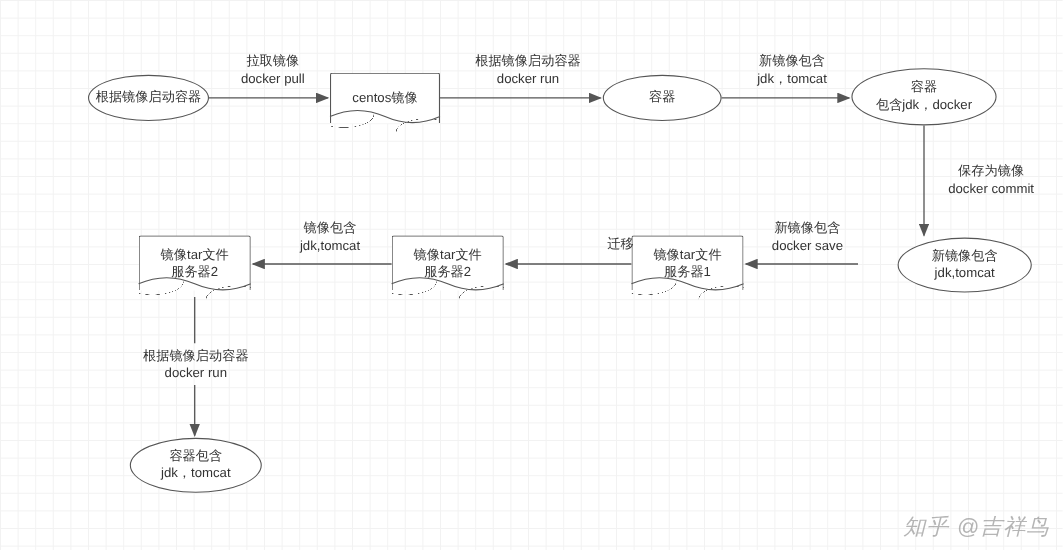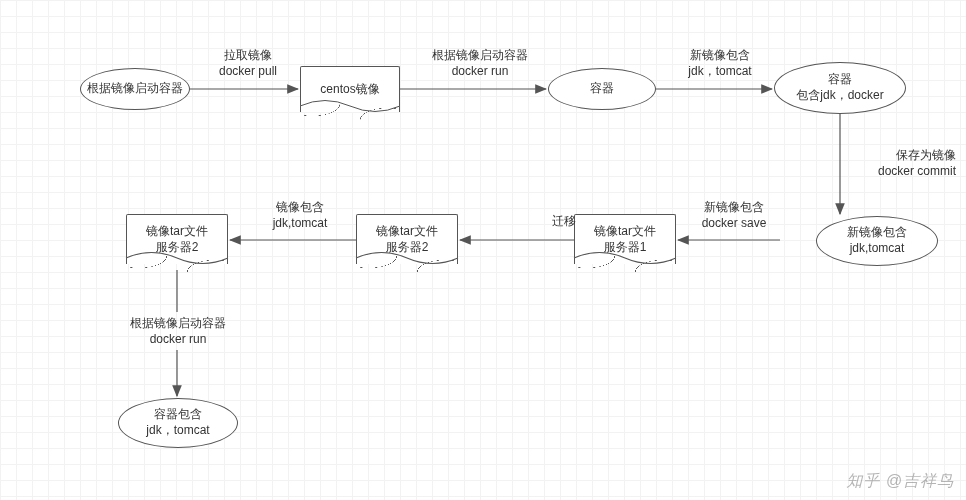--- a/index.html
+++ b/index.html
@@ -69,21 +69,21 @@
     left: 0;
     top: 0;
     width: 966px;
     height: 500px;
     pointer-events: none;
   }
   .watermark {
     position: absolute;
     right: 12px;
     bottom: 8px;
-    font-size: 16px;
+    font-size: 20px;
     color: rgba(120,120,120,0.55);
     font-style: italic;
     letter-spacing: 1px;
   }
 </style>
 </head>
 <body>
 
 <div class="node ellipse" style="left:80px; top:68px; width:110px; height:42px;">
   <span>根据镜像启动容器</span>
@@ -147,21 +147,21 @@
 <div class="edge-label" style="left:420px; top:48px; width:120px;">
   <div>根据镜像启动容器</div>
   <div>docker run</div>
 </div>
 
 <div class="edge-label" style="left:672px; top:48px; width:96px;">
   <div>新镜像包含</div>
   <div>jdk，tomcat</div>
 </div>
 
-<div class="edge-label" style="left:846px; top:148px; width:110px; text-align:right;">
+<div class="edge-label" style="left:846px; top:148px; width:110px; text-align:center;">
   <div>保存为镜像</div>
   <div>docker commit</div>
 </div>
 
 <div class="edge-label" style="left:692px; top:200px; width:84px;">
   <div>新镜像包含</div>
   <div>docker save</div>
 </div>
 
 <div class="edge-label" style="left:498px; top:214px; width:40px;margin-left:46px;">

